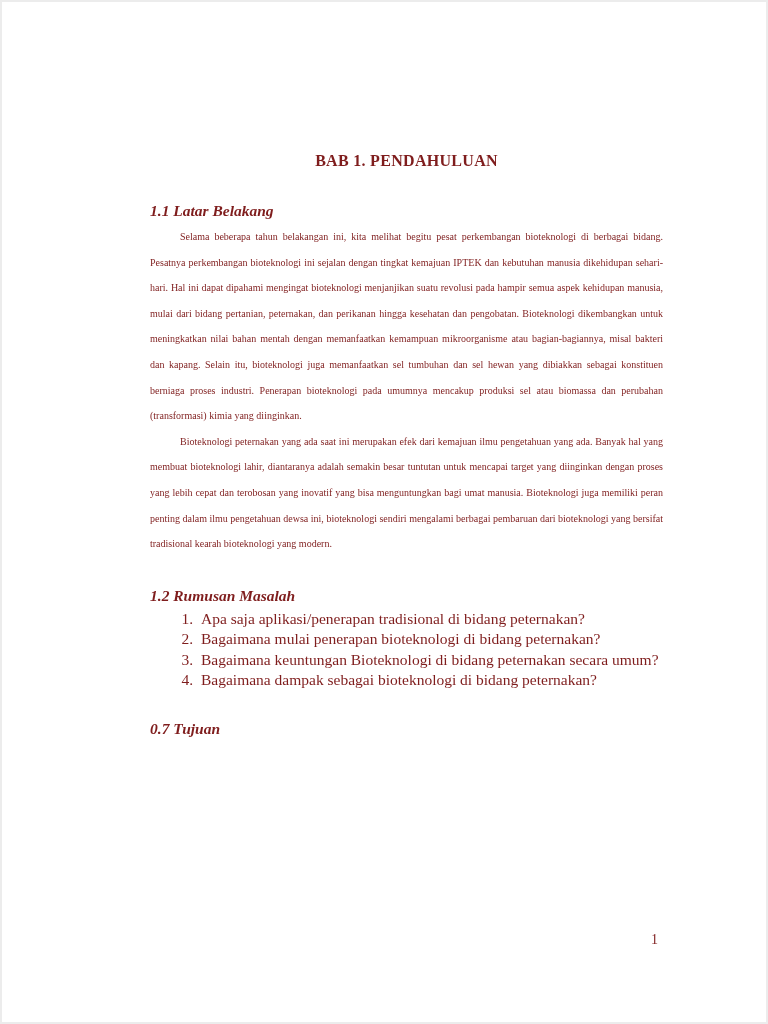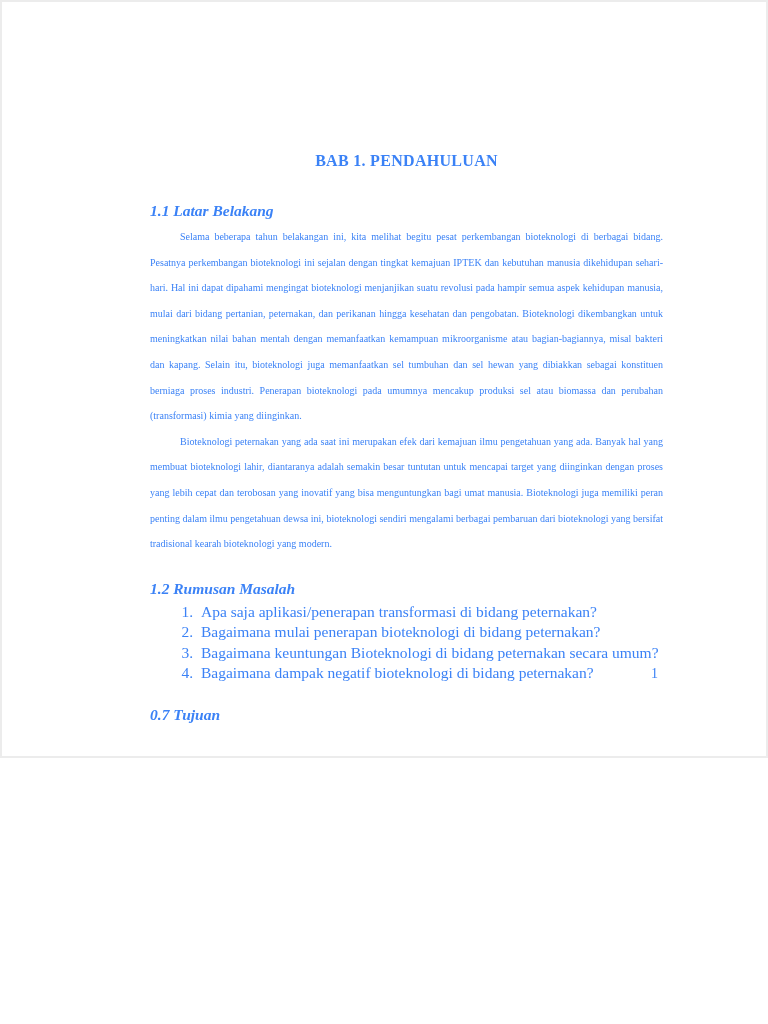--- a/index.html
+++ b/index.html
@@ -3,26 +3,26 @@
 <meta charset="utf-8">
 <style>
   html, body {
     margin: 0;
     padding: 0;
     background: #ffffff;
   }
   .page {
     position: relative;
     width: 768px;
-    height: 758px;
+    height: 1024px;
     background: #ffffff;
     box-sizing: border-box;
     border: 2px solid #ececec;
     font-family: "Liberation Serif", "DejaVu Serif", serif;
-    color: #3b82f6;
+    color: #7f1d1d;
     overflow: hidden;
   }
   .content {
     position: absolute;
     top: 150px;
     left: 148px;
     width: 513px;
   }
   .doc-title {
     text-align: center;
@@ -31,21 +31,21 @@
     letter-spacing: 0.3px;
     margin: 0 0 32px 0;
   }
   .section-heading {
     font-weight: bold;
     font-size: 15.5px;
     margin: 0 0 4px 0;
     font-style: italic;
   }
   .section-heading.spaced-top {
-    margin-top: 23px;
+    margin-top: 30px;
   }
   .body-para {
     font-size: 10px;
     line-height: 25.6px;
     text-align: justify;
     text-indent: 30px;
     margin: 0;
   }
   ol.doc-list {
     margin: 2px 0 0 0;
@@ -74,24 +74,24 @@
 
     <h2 class="section-heading">1.1 Latar Belakang</h2>
 
     <p class="body-para">Selama beberapa tahun belakangan ini, kita melihat begitu pesat perkembangan bioteknologi di berbagai bidang. Pesatnya perkembangan bioteknologi ini sejalan dengan tingkat kemajuan IPTEK dan kebutuhan manusia dikehidupan sehari-hari. Hal ini dapat dipahami mengingat bioteknologi menjanjikan suatu revolusi pada hampir semua aspek kehidupan manusia, mulai dari bidang pertanian, peternakan, dan perikanan hingga kesehatan dan pengobatan. Bioteknologi dikembangkan untuk meningkatkan nilai bahan mentah dengan memanfaatkan kemampuan mikroorganisme atau bagian-bagiannya, misal bakteri dan kapang. Selain itu, bioteknologi juga memanfaatkan sel tumbuhan dan sel hewan yang dibiakkan sebagai konstituen berniaga proses industri. Penerapan bioteknologi pada umumnya mencakup produksi sel atau biomassa dan perubahan (transformasi) kimia yang diinginkan.</p>
 
     <p class="body-para">Bioteknologi peternakan yang ada saat ini merupakan efek dari kemajuan ilmu pengetahuan yang ada. Banyak hal yang membuat bioteknologi lahir, diantaranya adalah semakin besar tuntutan untuk mencapai target yang diinginkan dengan proses yang lebih cepat dan terobosan yang inovatif yang bisa menguntungkan bagi umat manusia. Bioteknologi juga memiliki peran penting dalam ilmu pengetahuan dewsa ini, bioteknologi sendiri mengalami berbagai pembaruan dari bioteknologi yang bersifat tradisional kearah bioteknologi yang modern.</p>
 
     <h2 class="section-heading spaced-top">1.2 Rumusan Masalah</h2>
 
     <ol class="doc-list">
-      <li>Apa saja aplikasi/penerapan transformasi di bidang peternakan?</li>
+      <li>Apa saja aplikasi/penerapan tradisional di bidang peternakan?</li>
       <li>Bagaimana mulai penerapan bioteknologi di bidang peternakan?</li>
       <li>Bagaimana keuntungan Bioteknologi di bidang peternakan secara umum?</li>
-      <li>Bagaimana dampak negatif bioteknologi di bidang peternakan?</li>
+      <li>Bagaimana dampak sebagai bioteknologi di bidang peternakan?</li>
     </ol>
 
     <h2 class="section-heading spaced-top">0.7 Tujuan</h2>
 
 
   </div>
 
   <div class="page-number">1</div>
 </div>
 

